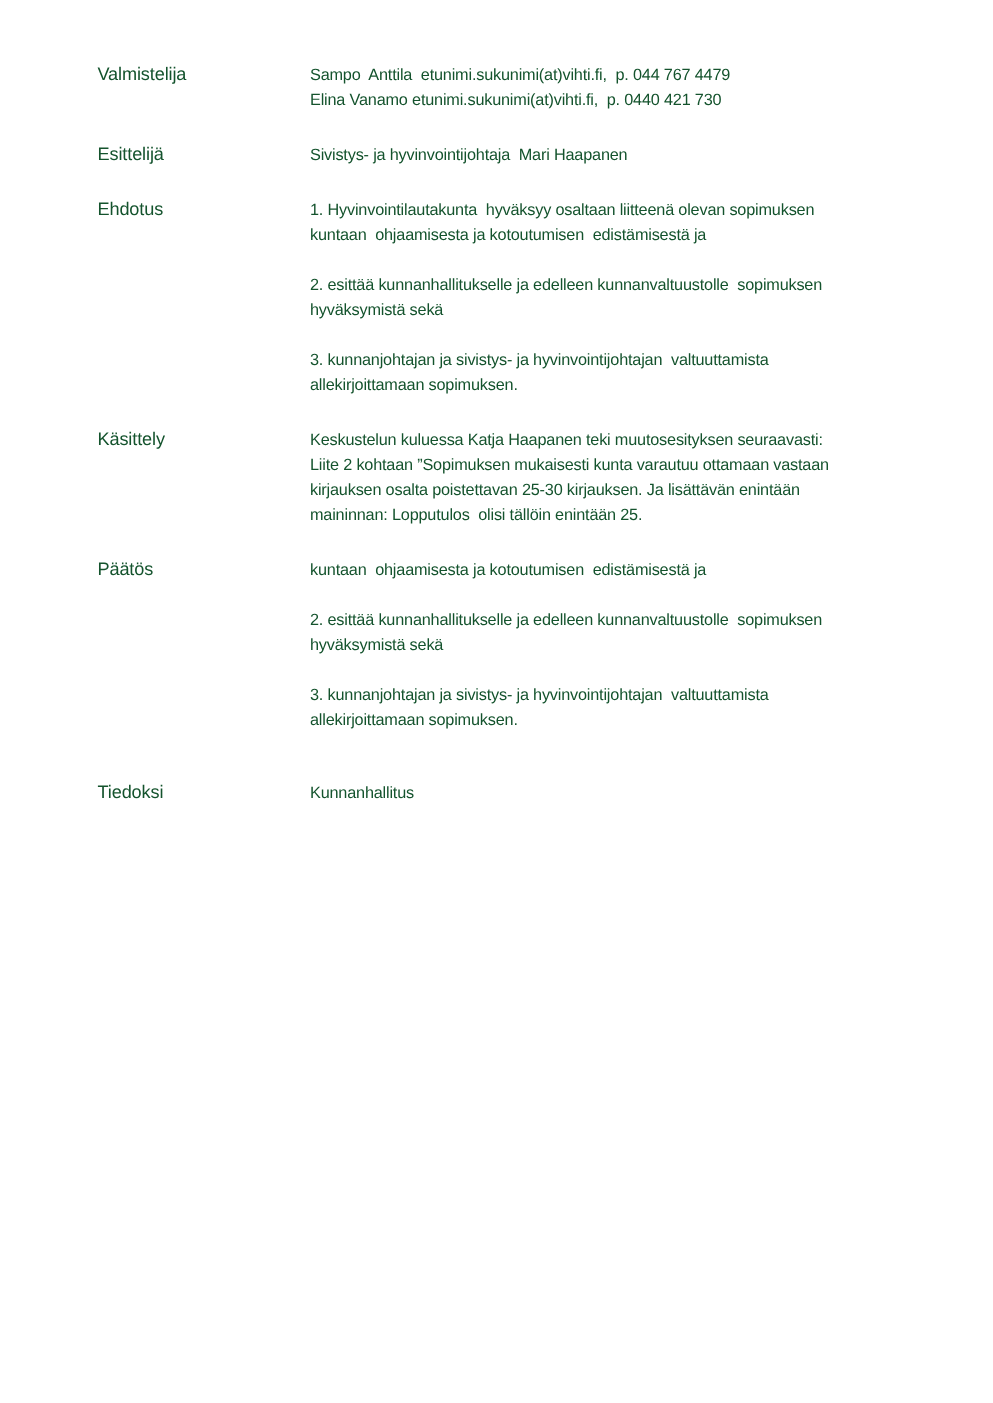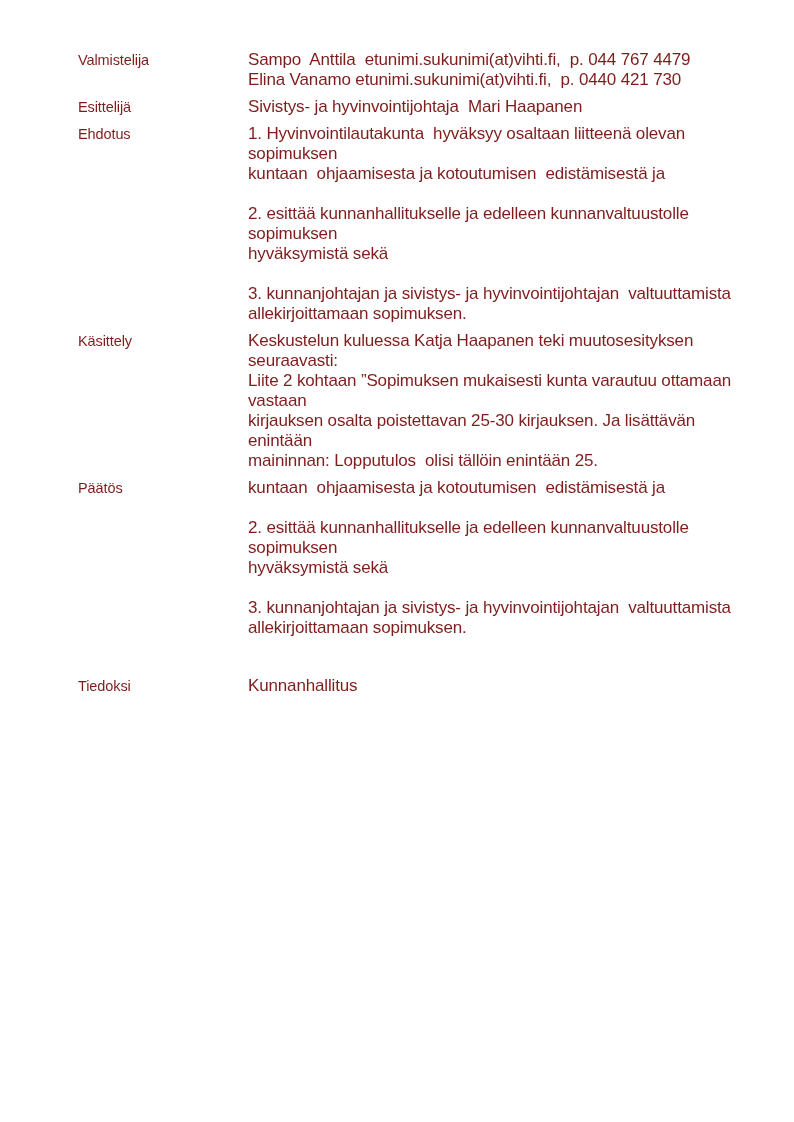--- a/index.html
+++ b/index.html
@@ -18,21 +18,21 @@
   }
   .doc {
     position: absolute;
     top: 50px;
     left: 78px;
     width: 670px;
   }
   .row {
     display: flex;
     align-items: flex-start;
-    margin-top: 7px;
+    margin-top: 24px;
   }
   .row:first-child { margin-top: 0; }
   .row:last-child  { margin-top: 38px; }
   .label {
     flex: 0 0 170px;
     width: 170px;
     font-size: 14.5px;
     line-height: 20px;
     letter-spacing: -0.1px;
   }
@@ -40,29 +40,29 @@
     flex: 1 1 auto;
     max-width: 500px;
   }
   .para {
     margin: 0 0 20px 0;
   }
   .para:last-child { margin-bottom: 0; }
   .line {
     display: block;
     white-space: pre-wrap;
-    font-size: 17px;
+    font-size: 13px;
     line-height: 20px;
     letter-spacing: -0.15px;
   }
 </style>
 </head>
 <body>
 
-<div class="page" style="background: rgb(255, 255, 255); color: #7f1d1d;">
+<div class="page" style="background: rgb(255, 255, 255); color: #14532d;">
   <main class="doc">
       <div class="row">
         <div class="label">Valmistelija</div>
         <div class="content">
           <p class="para">
             <span class="line">Sampo  Anttila  etunimi.sukunimi(at)vihti.fi,  p. 044 767 4479</span>
             <span class="line">Elina Vanamo etunimi.sukunimi(at)vihti.fi,  p. 0440 421 730</span>
           </p>
         </div>
       </div>

